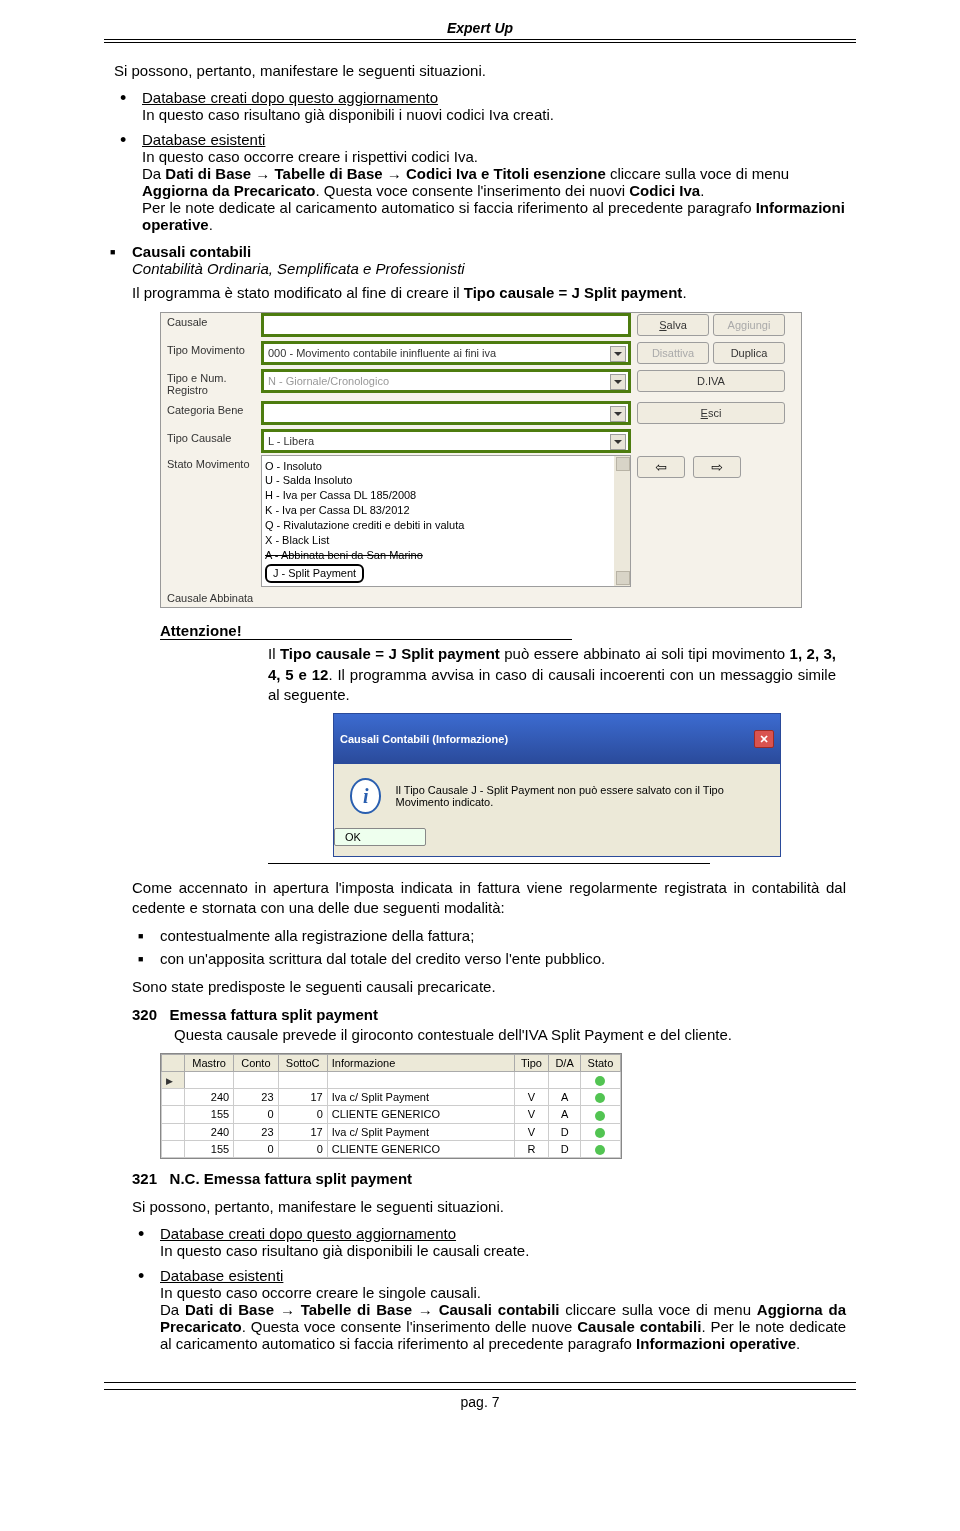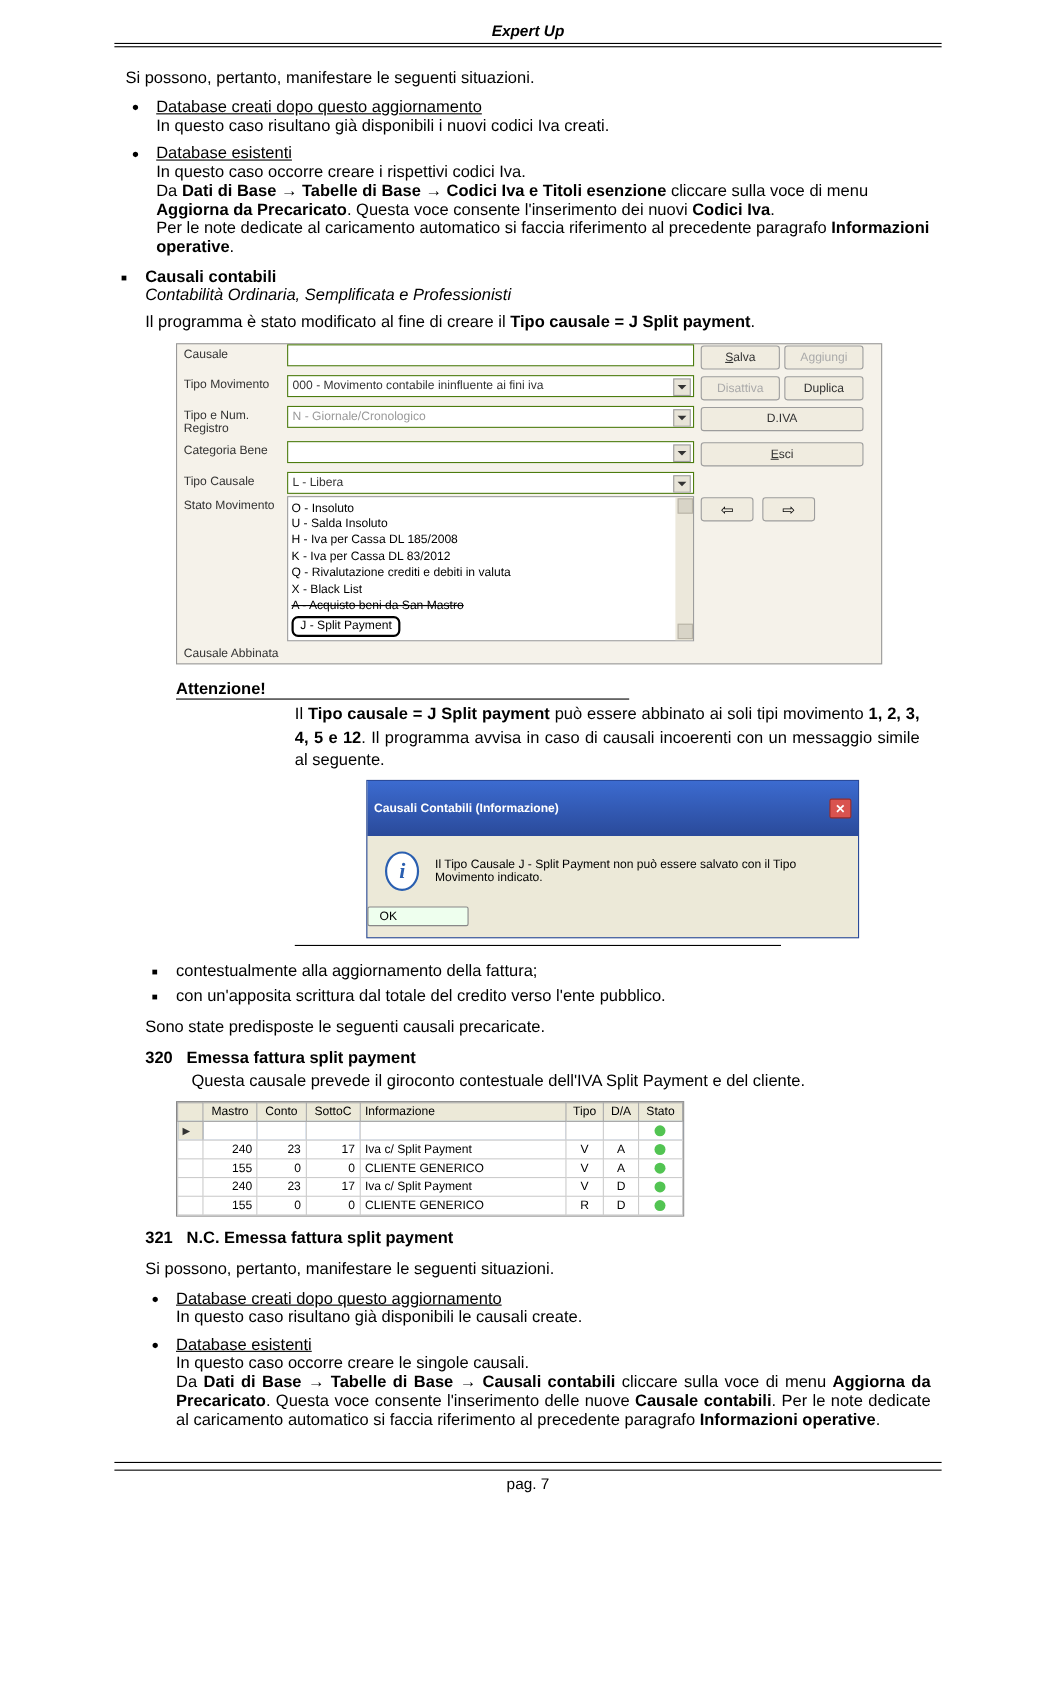--- a/index.html
+++ b/index.html
@@ -43,21 +43,21 @@
     border: 1px solid #999;
     background: #f5f2ea;
     font-family: "Tahoma", "Segoe UI", sans-serif;
     font-size: 11px;
     display: grid;
     grid-template-columns: 100px 370px 160px;
     row-gap: 2px;
   }
   .shot1 .lbl { padding: 3px 6px; color: #333; }
   .shot1 .inp {
-    background: #fff; border: 1px solid #4d7c0f;
+    background: #fff; border: 3px solid #4d7c0f;
     height: 18px; line-height: 18px; padding: 0 4px;
     color: #333; overflow: hidden; white-space: nowrap;
   }
   .shot1 .inp.combo { position: relative; }
   .shot1 .inp.combo::after {
     content: ""; position: absolute; right: 2px; top: 2px;
     width: 14px; height: 14px; background: #e8e4d8;
     border: 1px solid #9d9d9d;
   }
   .shot1 .inp.combo::before {
@@ -246,21 +246,21 @@
           <div class="btncol"></div>
 
           <div class="lbl">Stato Movimento</div>
           <div class="dropdown">
             <div>O - Insoluto</div>
             <div>U - Salda Insoluto</div>
             <div>H - Iva per Cassa DL 185/2008</div>
             <div>K - Iva per Cassa DL 83/2012</div>
             <div>Q - Rivalutazione crediti e debiti in valuta</div>
             <div>X - Black List</div>
-            <div style="text-decoration:line-through;">A - Acquisto beni da San Mastro</div>
+            <div style="text-decoration:line-through;">A - Abbinata beni da San Marino</div>
             <span class="hl">J - Split Payment</span>
             <div class="scroll"></div>
           </div>
           <div class="btncol">
             <div style="display:flex; gap:4px;">
               <div class="arrowbtn">⇦</div>
               <div class="arrowbtn">⇨</div>
             </div>
           </div>
 
@@ -287,22 +287,23 @@
               <div class="info-icon">i</div>
               <div>Il Tipo Causale J - Split Payment non può essere salvato con il Tipo Movimento indicato.</div>
             </div>
             <div class="btnrow">
               <span class="okbtn">OK</span>
             </div>
           </div>
         </div>
         <div class="attn-hr"></div>
 
+        <p class="justify">Come accennato in apertura l'imposta indicata in fattura viene regolarmente registrata in contabilità dal cedente e stornata con una delle due seguenti modalità:</p>
         <ul class="squares">
-          <li>contestualmente alla aggiornamento della fattura;</li>
+          <li>contestualmente alla registrazione della fattura;</li>
           <li>con un'apposita scrittura dal totale del credito verso l'ente pubblico.</li>
         </ul>
         <p>Sono state predisposte le seguenti causali precaricate.</p>
 
         <p style="margin-left:0;">
           <span class="b">320</span>&nbsp;&nbsp;
           <span class="b">Emessa fattura split payment</span><br>
           <span style="margin-left:42px; display:inline-block;">Questa causale prevede il giroconto contestuale dell'IVA Split Payment e del cliente.</span>
         </p>
 

